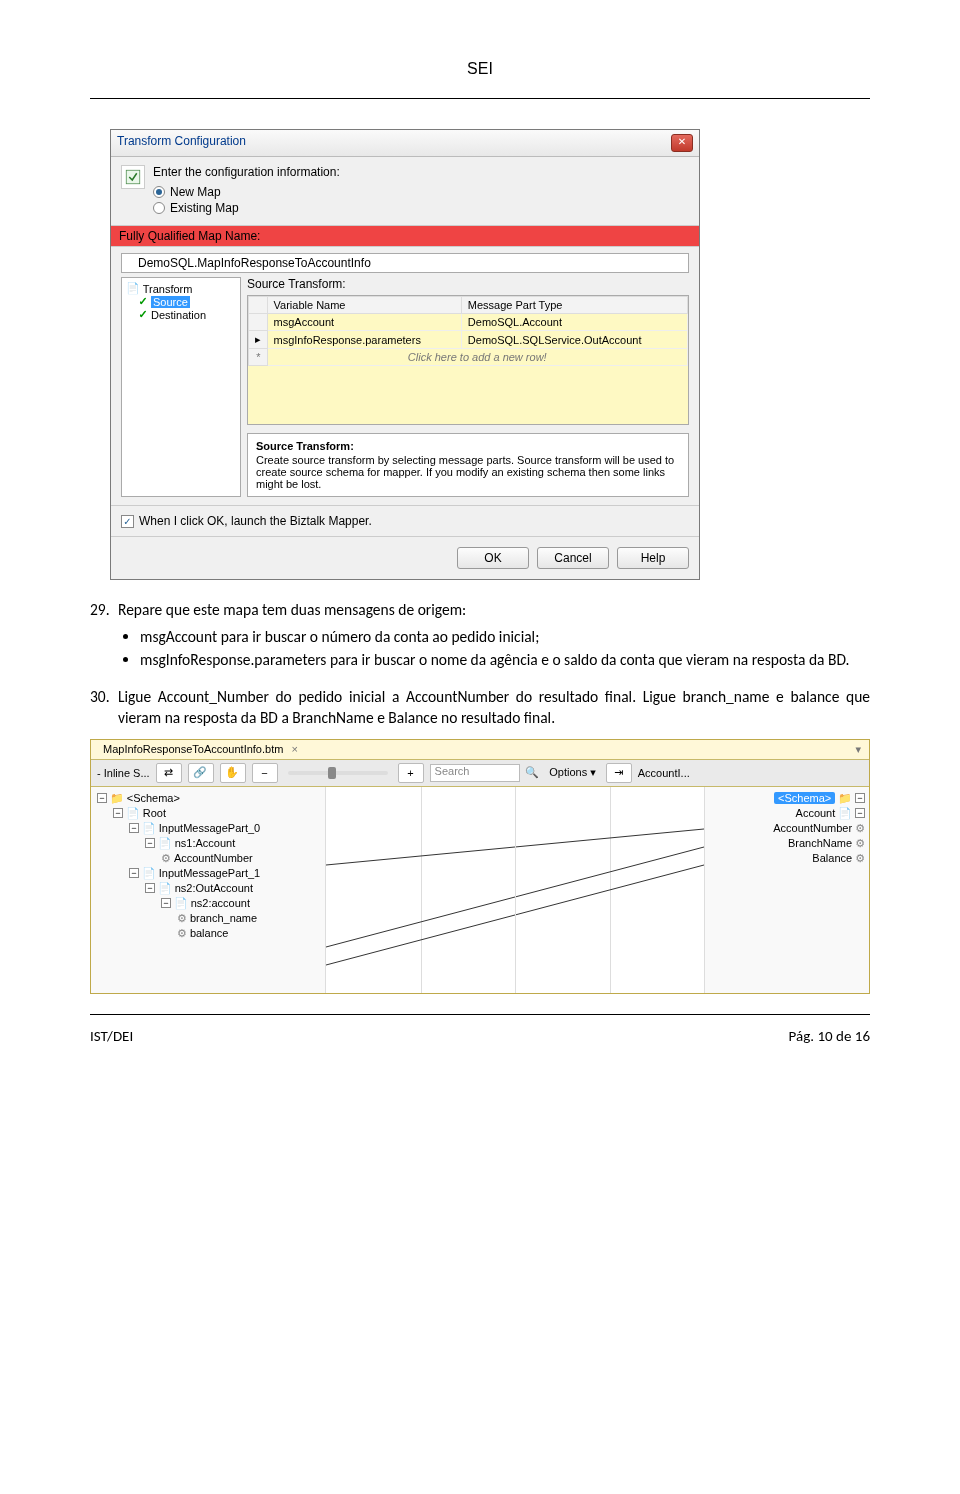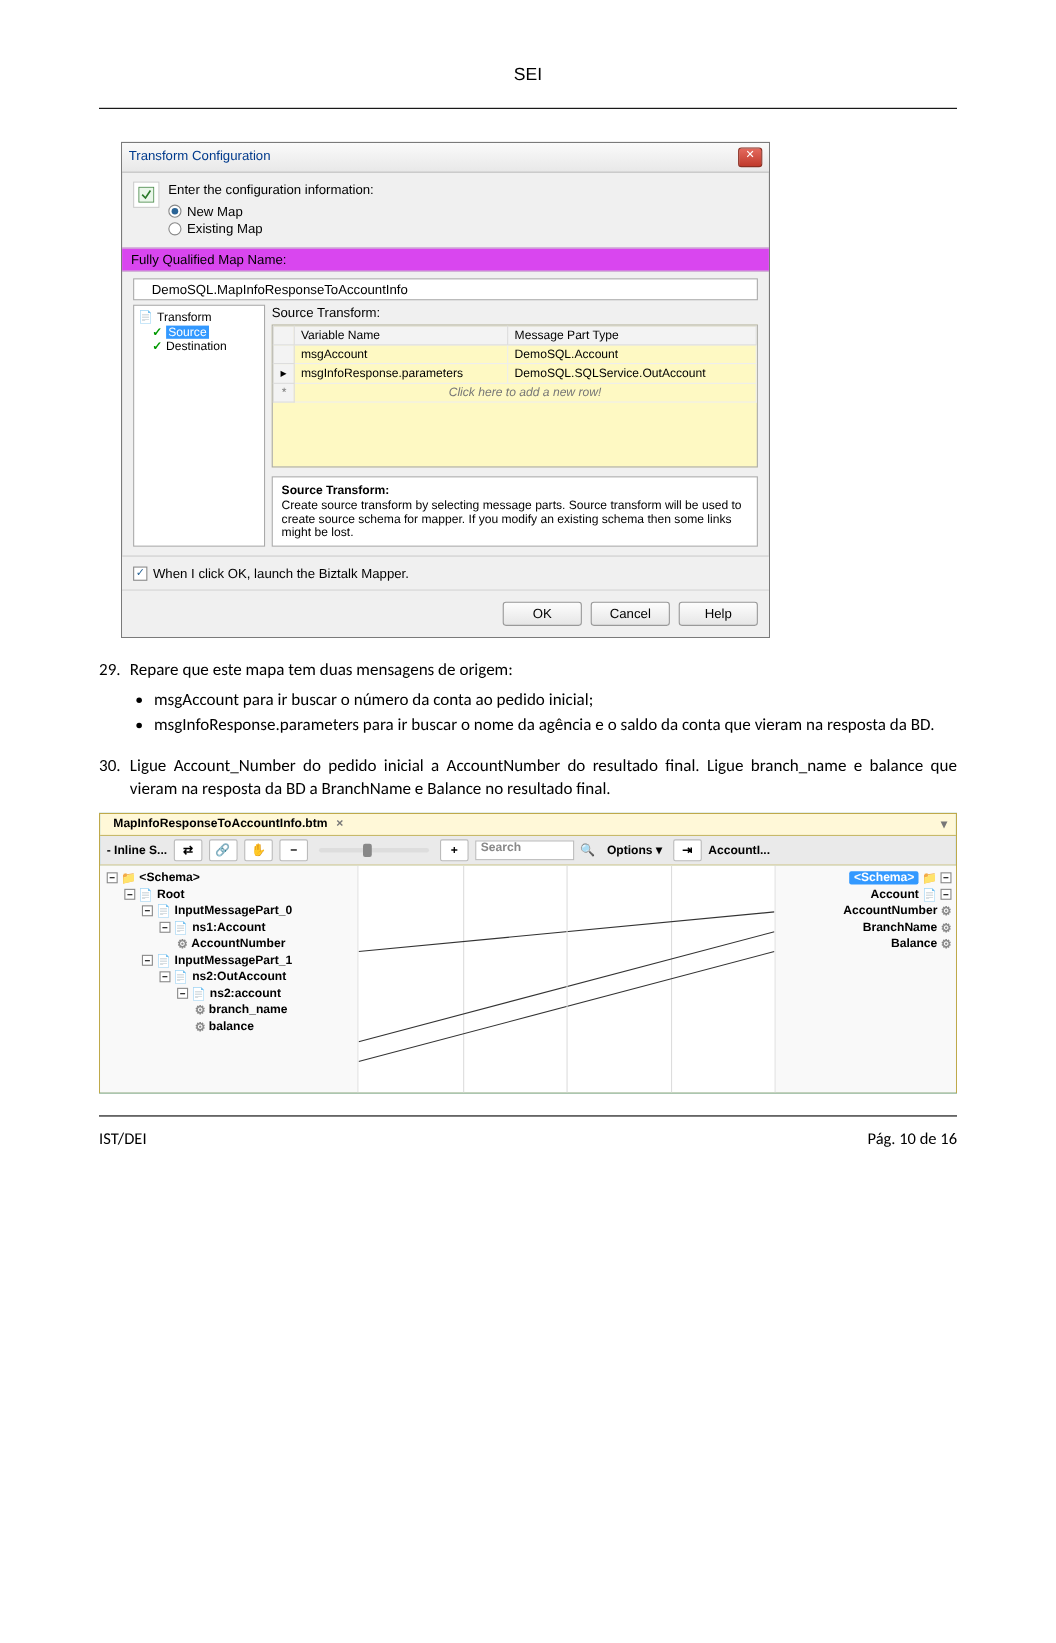--- a/index.html
+++ b/index.html
@@ -17,21 +17,21 @@
   
   .dlg-body { padding: 8px 10px 0 10px; }
   .config-row { display: flex; align-items: flex-start; gap: 8px; margin-bottom: 6px; }
   .icon-green { width: 24px; height: 24px; background: #fff; border: 1px solid #ccc; display: inline-flex; align-items: center; justify-content: center; }
   .icon-green svg { width: 18px; height: 18px; }
   
   .radio-row { display: flex; align-items: center; gap: 5px; margin: 2px 0; }
   .radio { width: 12px; height: 12px; border: 1px solid #888; border-radius: 50%; display: inline-flex; align-items: center; justify-content: center; background:#fff;}
   .radio.sel::after { content:''; width:6px; height:6px; background:#2a6496; border-radius:50%; }
   
-  .section-hdr { background: #d946ef; border-top:1px solid #ccc; border-bottom:1px solid #ccc; padding: 3px 8px; margin: 8px -10px 6px -10px; font-weight: normal; }
+  .section-hdr { background: #ef4444; border-top:1px solid #ccc; border-bottom:1px solid #ccc; padding: 3px 8px; margin: 8px -10px 6px -10px; font-weight: normal; }
   .text-input { width: 100%; background:#fff; border:1px solid #aaa; padding:2px 16px; margin-bottom:4px;}
   
   .split { display: flex; gap: 6px; }
   .tree-pane { width: 120px; background:#fff; border:1px solid #aaa; padding:4px; font-size:11px;}
   .tree-pane .tree-row { display:flex; align-items:center; gap:3px; white-space:nowrap;}
   .tree-pane .tick { color:#090; font-weight:bold; width:10px; text-align:center;}
   .tree-pane .ind { padding-left:12px; }
   .sel-src { background:#3399ff; color:#fff; padding:0 2px;}
   
   .right-pane { flex:1; }
@@ -54,21 +54,21 @@
   .win-btn { min-width:72px; padding:3px 12px; background:linear-gradient(#fdfdfd,#e6e6e6); border:1px solid #999; border-radius:3px; text-align:center; font-size:12px;}
   
   
   .body-text { font-size: 15.5px; font-family: Calibri, "Segoe UI", sans-serif; line-height:1.35; }
   .num-para { display:flex; margin: 10px 0 6px 0; text-align: justify;}
   .num-para .num { width:28px; flex-shrink:0;}
   .bullets { margin-left: 50px; list-style: disc; }
   .bullets li { margin: 2px 0; text-align: justify;}
   
   
-  .mapper { border:1px solid #bfa94a; width: 780px; margin: 10px 0 0 0; font-size:11px; background:#0ea5e9;font-weight:bold;}
+  .mapper { border:1px solid #bfa94a; width: 780px; margin: 10px 0 0 0; font-size:11px; background:#bef264;}
   .mapper-tab { background:#fff8d8; border-bottom:1px solid #c7b96a; padding:3px 8px; display:flex; align-items:center;}
   .mapper-tab .tabname { background:#fff8d8; padding:0 4px;}
   .mapper-tab .tabx { margin-left:4px; color:#777;}
   .mapper-toolbar { background:#eaeaea; border-bottom:1px solid #c7b96a; padding:3px 6px; display:flex; align-items:center; gap:6px;}
   .mapper-toolbar .tb-btn { width:26px; height:20px; background:#fff; border:1px solid #bbb; border-radius:2px; display:inline-flex; align-items:center; justify-content:center; font-size:11px;}
   .mapper-toolbar .search-box { width:90px; height:18px; background:#fff; border:1px solid #bbb; padding:0 4px; color:#888;}
   .mapper-toolbar .opt { padding:0 4px; }
   
   .mapper-body { display:flex; position:relative; height:206px; background:#fff;}
   .mapper-left { width:235px; border-right:1px solid #ddd; padding:4px 0 4px 4px; background:#f9f9f9; overflow:hidden;}

